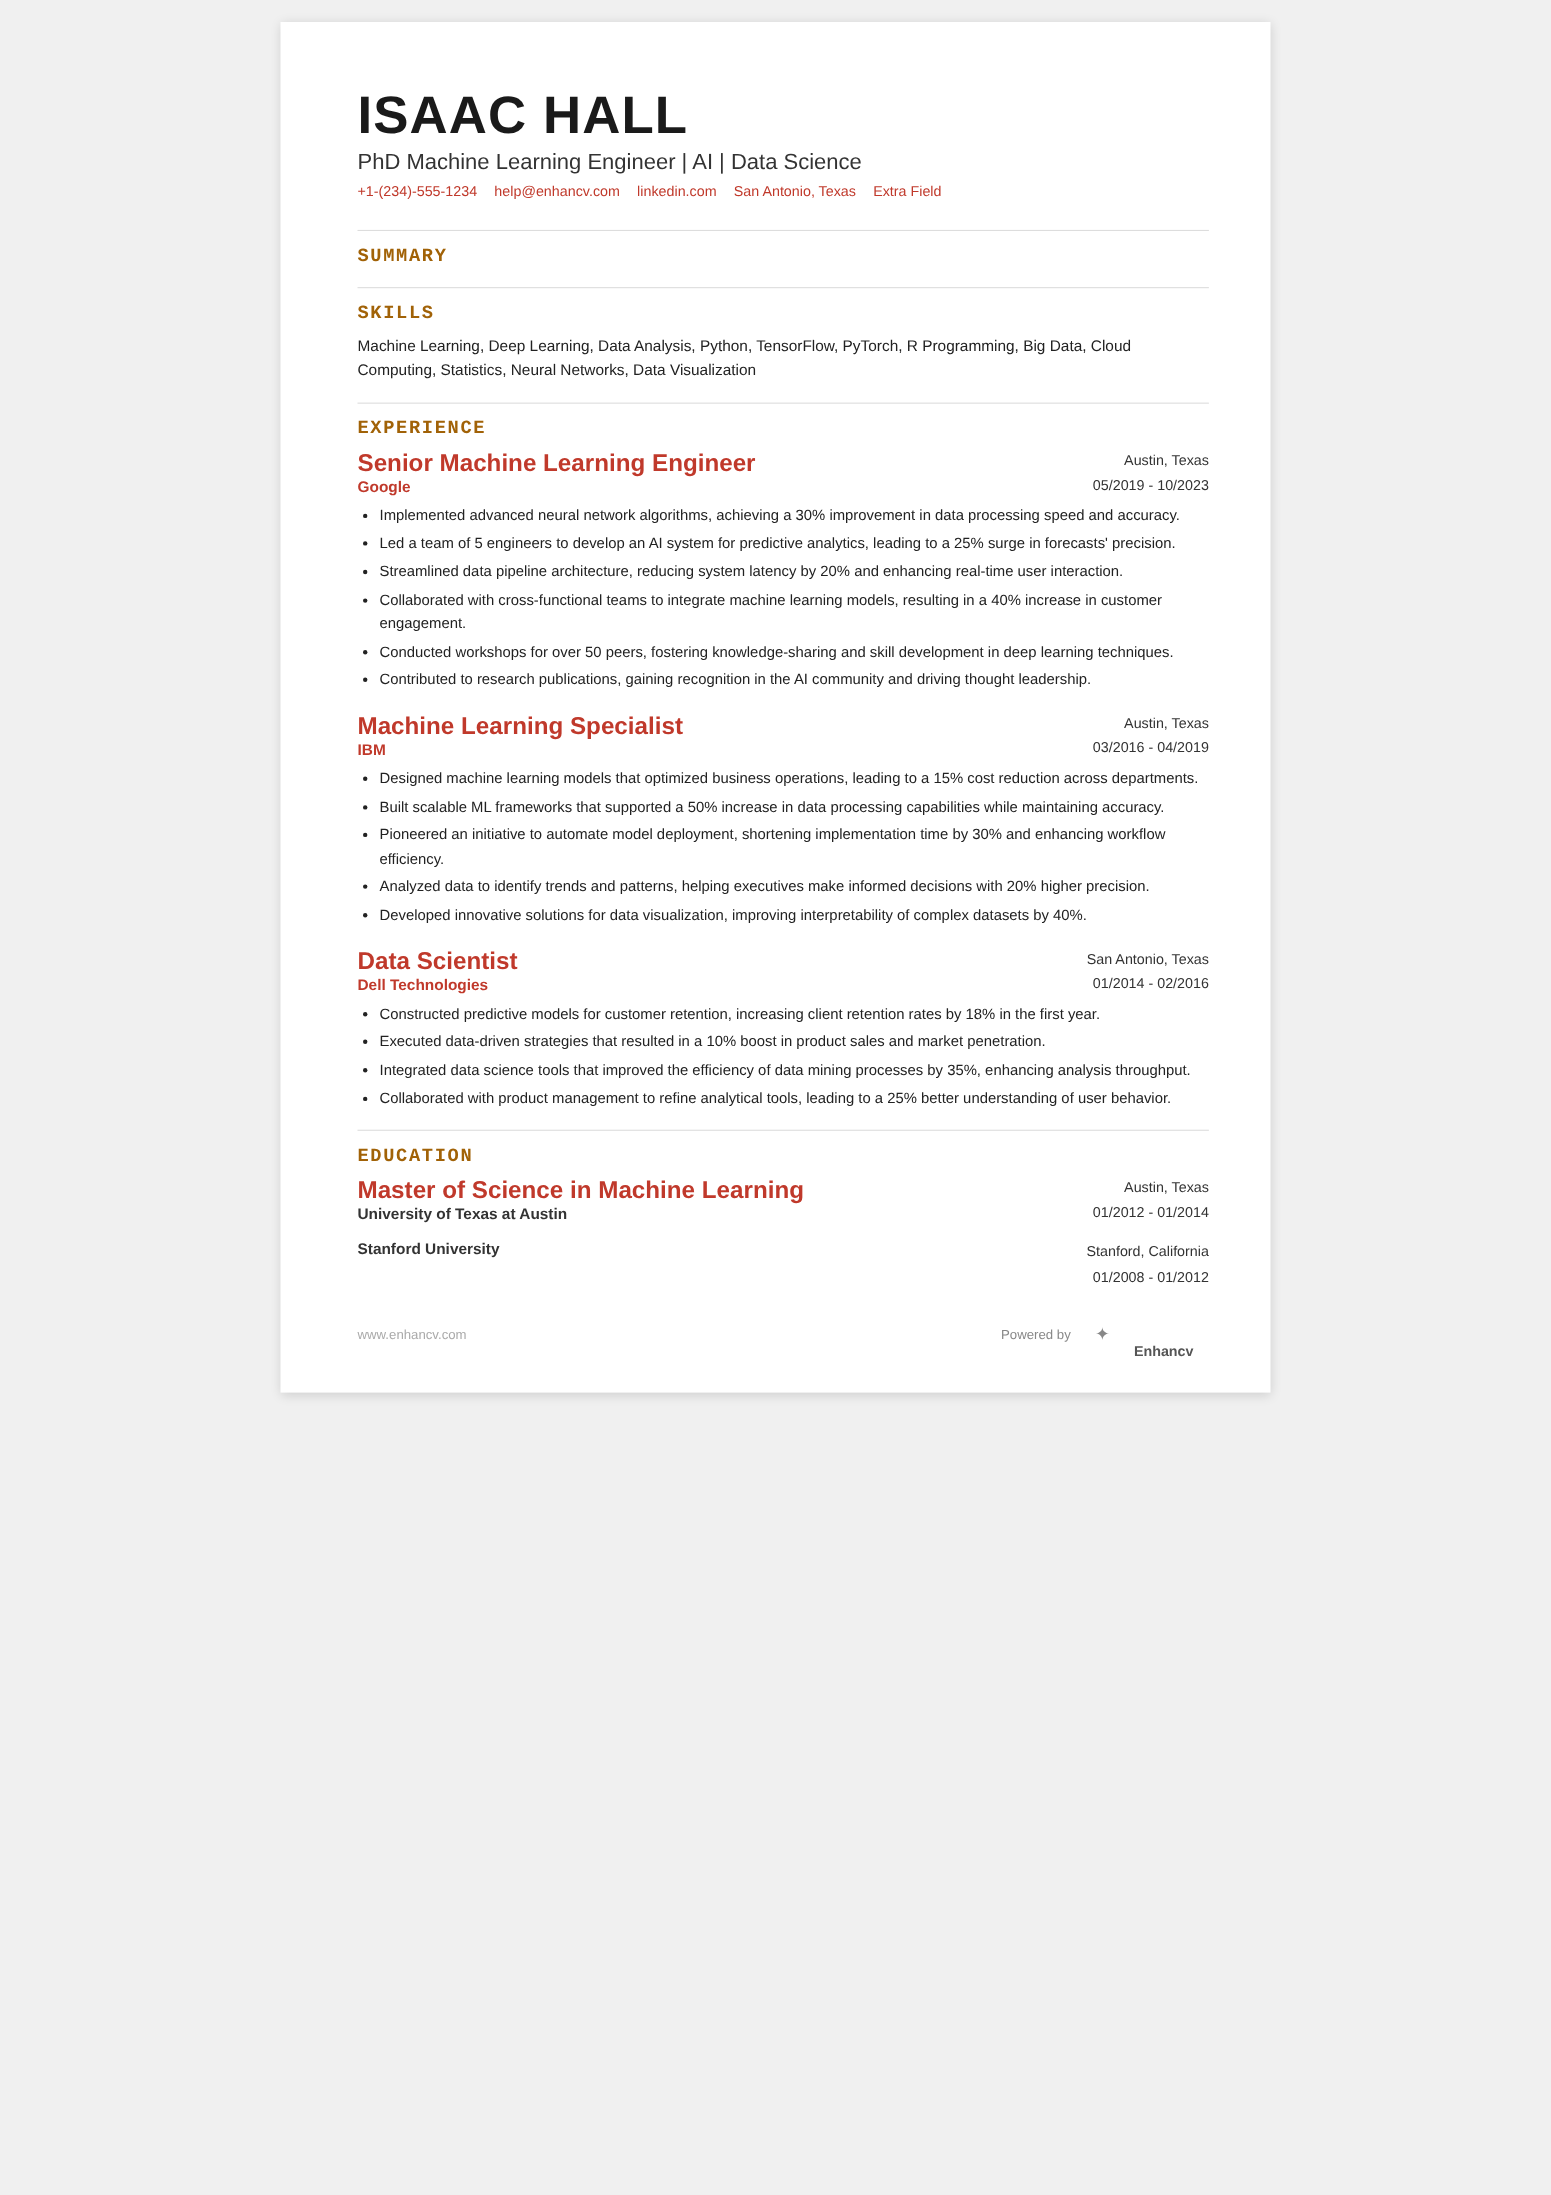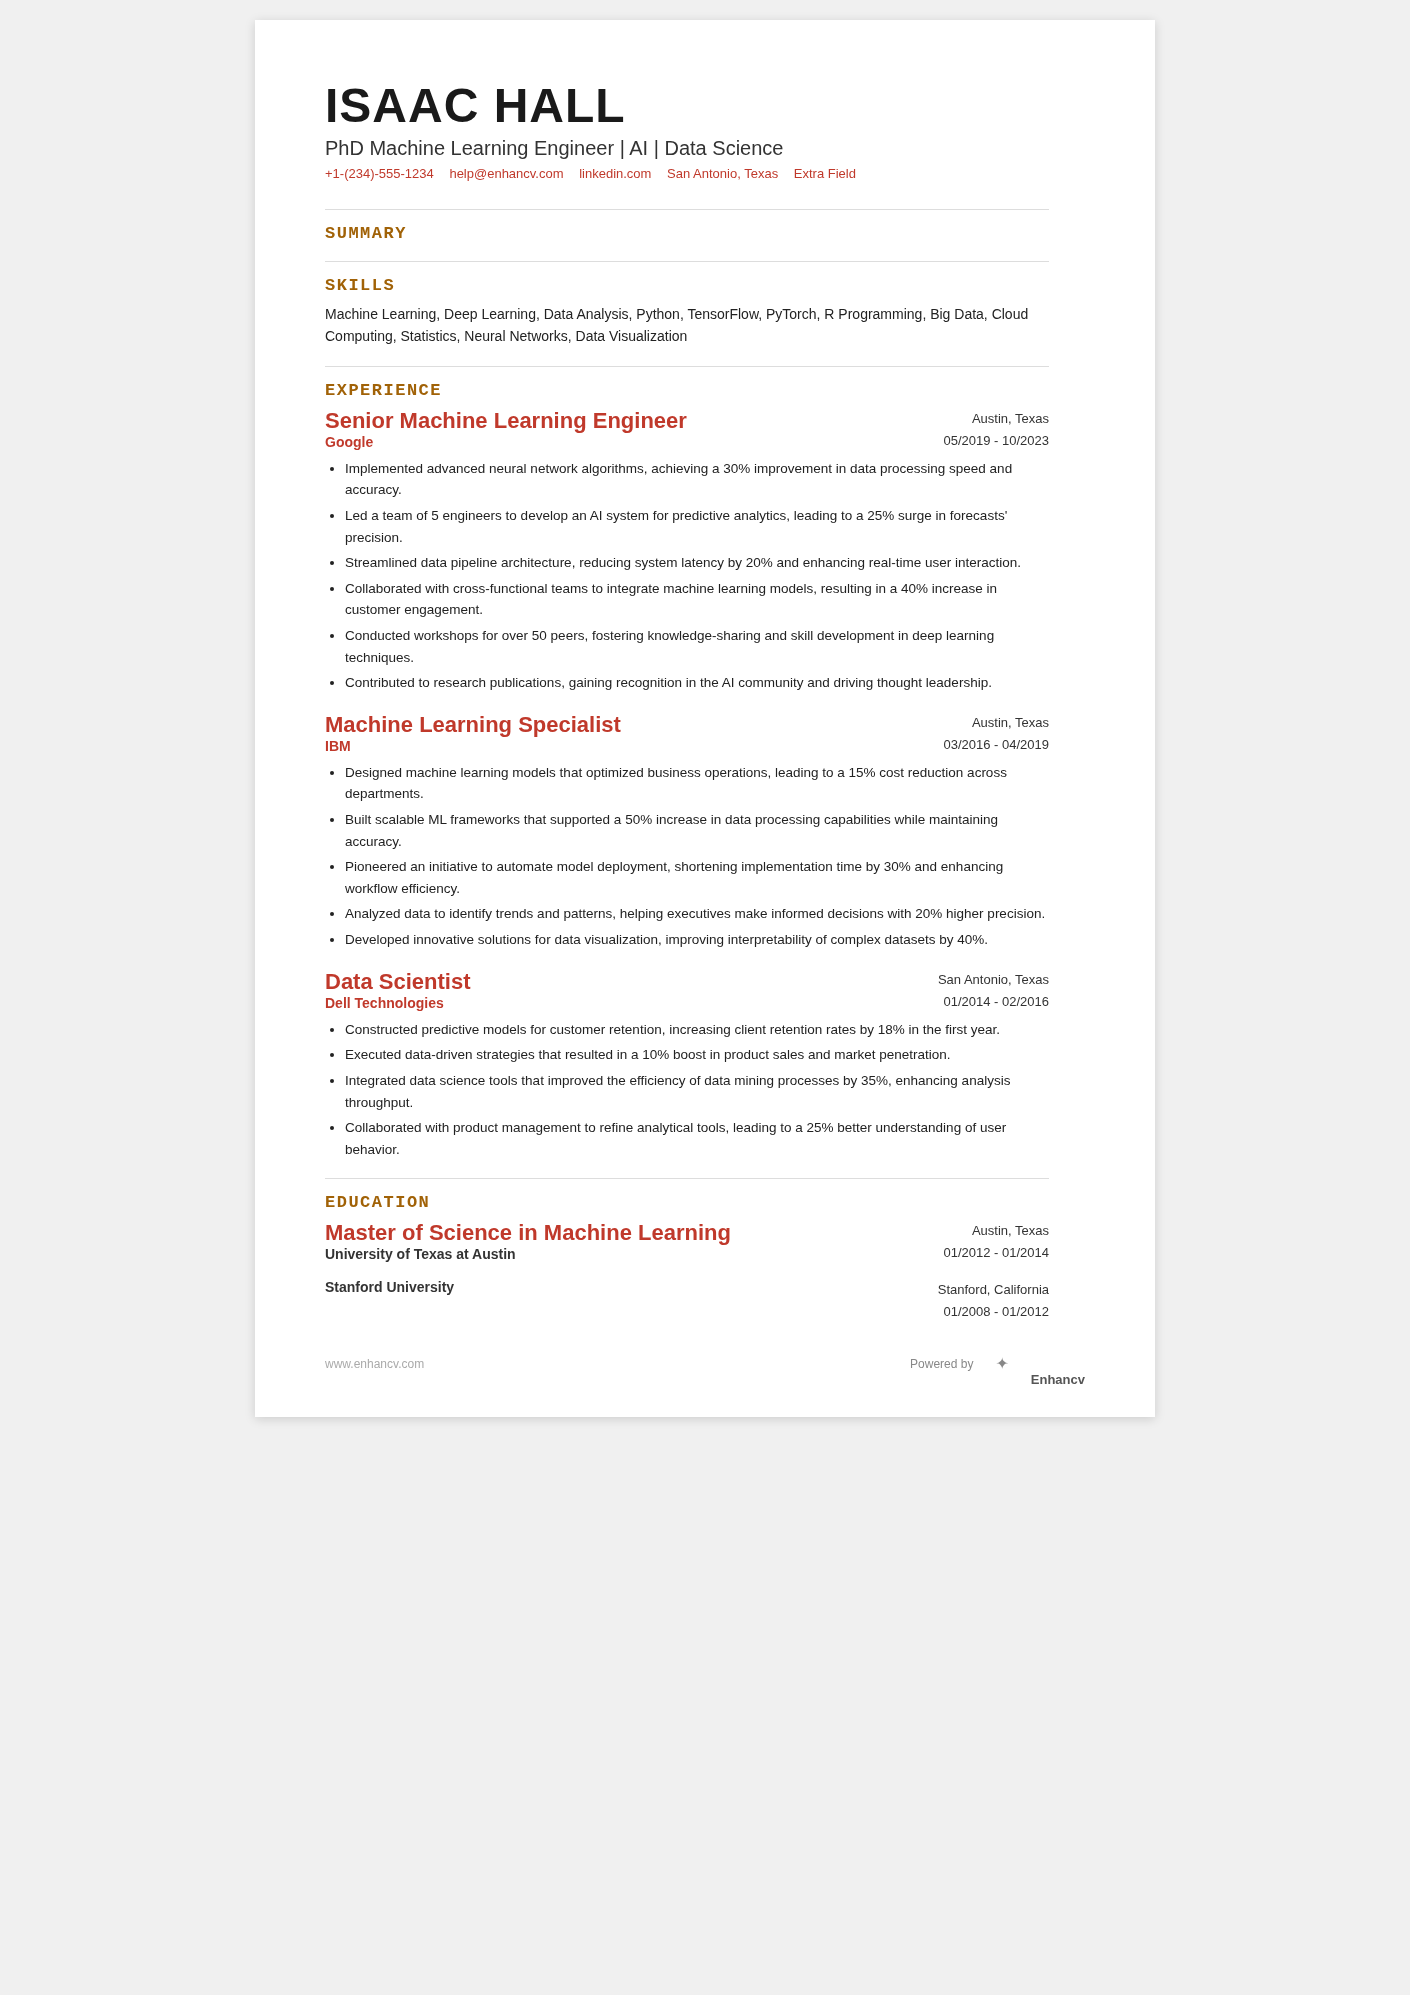--- a/index.html
+++ b/index.html
@@ -9,21 +9,21 @@
       display: flex;
       justify-content: center;
       align-items: flex-start;
       min-height: 100vh;
       padding: 20px;
     }
     .page {
       background: #ffffff;
       width: 900px;
       min-height: 1200px;
-      padding: 60px 106px 80px 70px;
+      padding: 60px 56px 80px 70px;
       position: relative;
       box-shadow: 0 2px 10px rgba(0,0,0,0.15);
     }
     .name {
       font-size: 48px;
       font-weight: 900;
       color: #1a1a1a;
       font-family: Arial, Helvetica, sans-serif;
       letter-spacing: 1px;
       line-height: 1.1;

